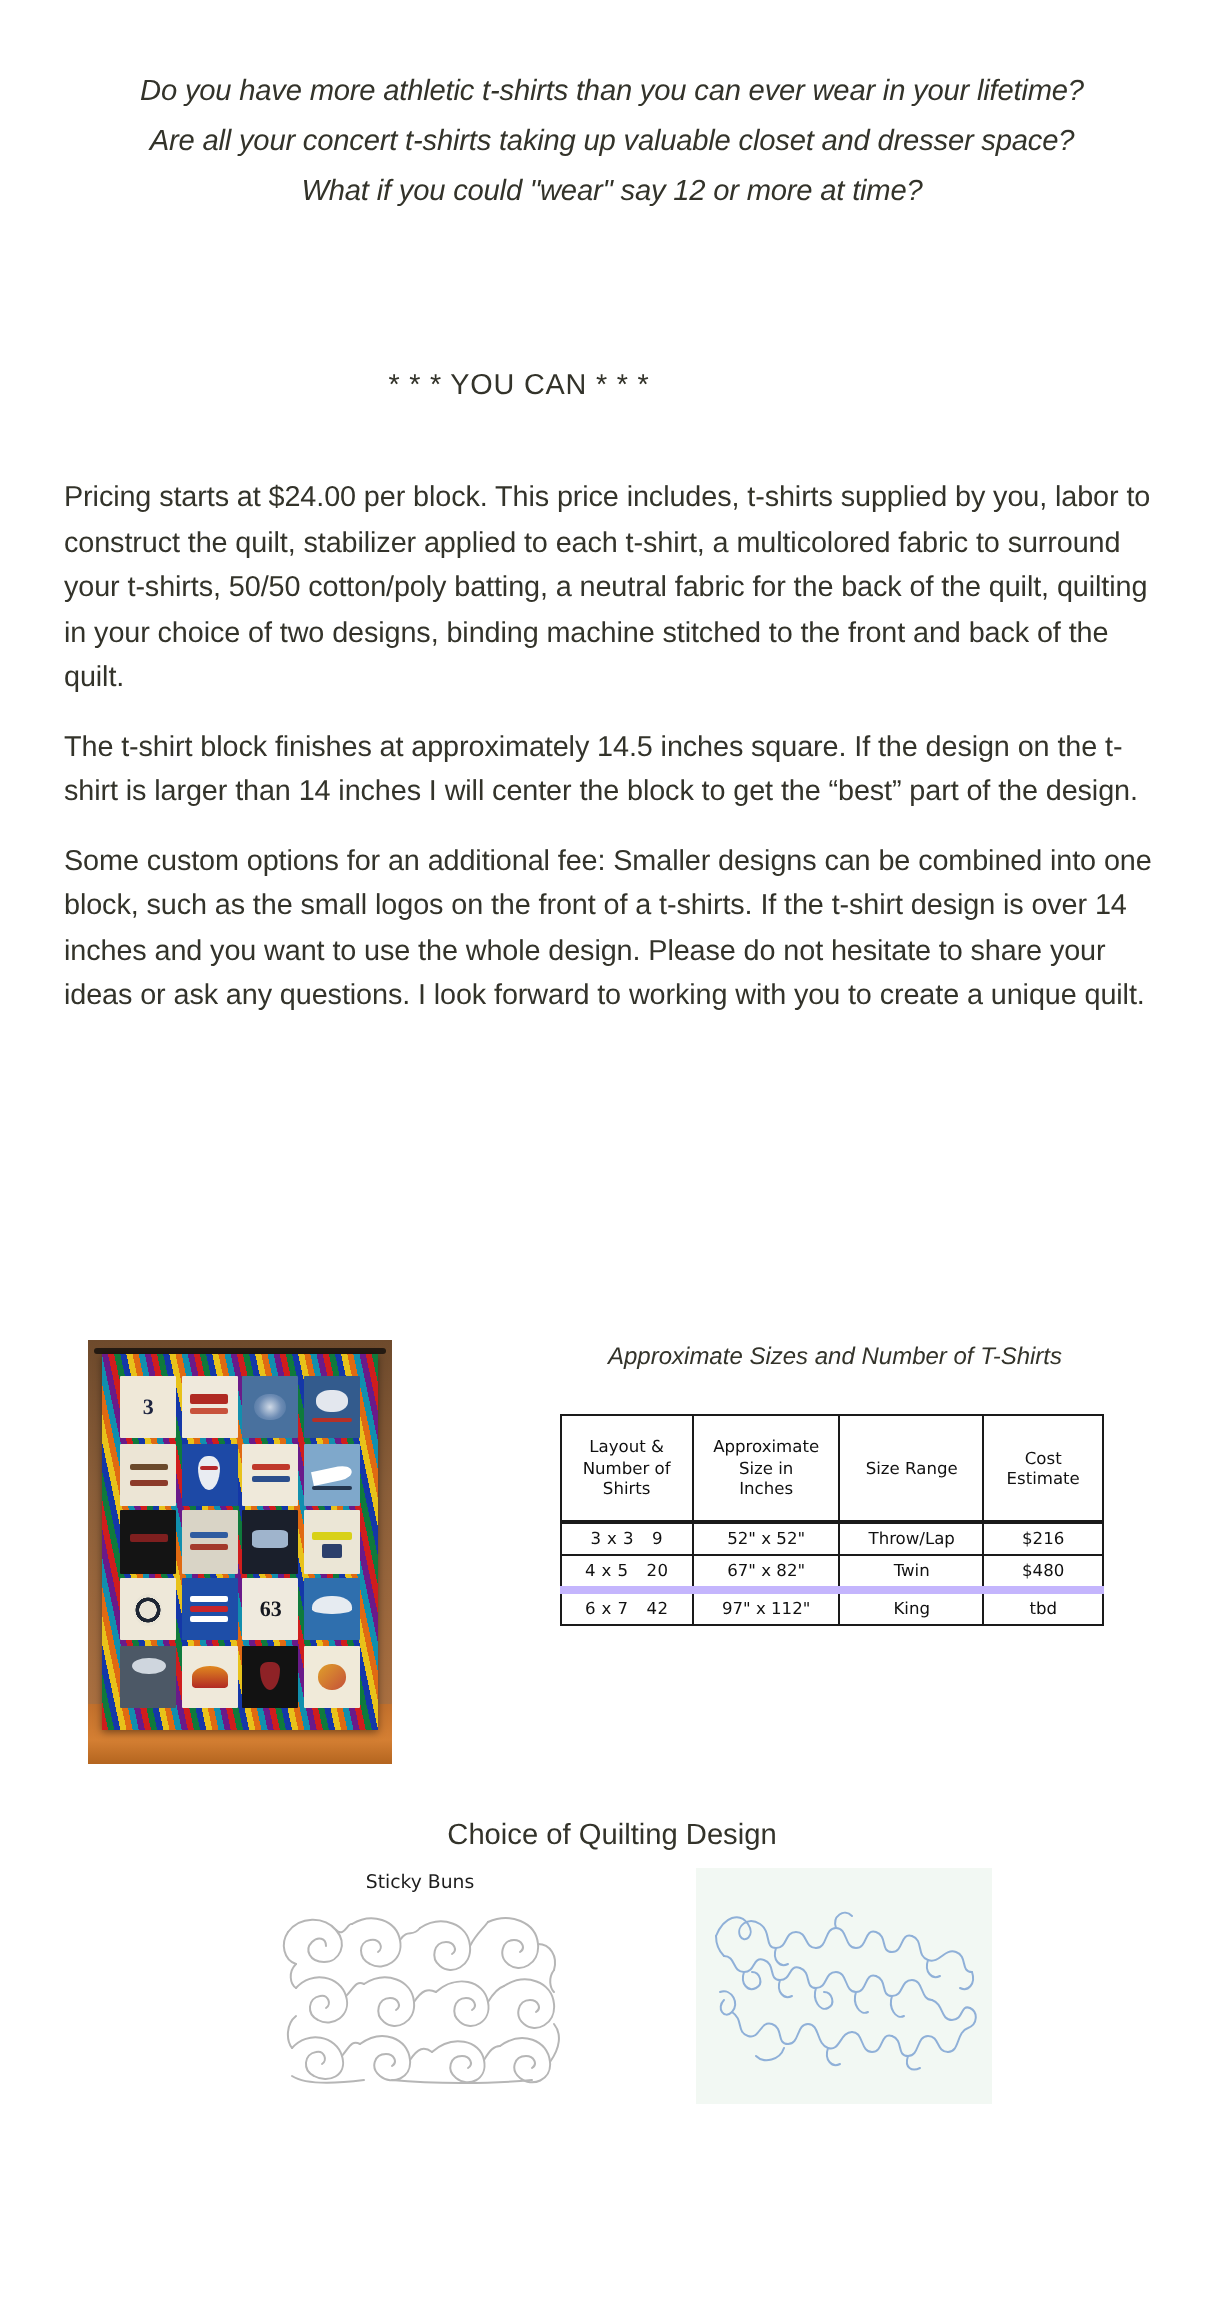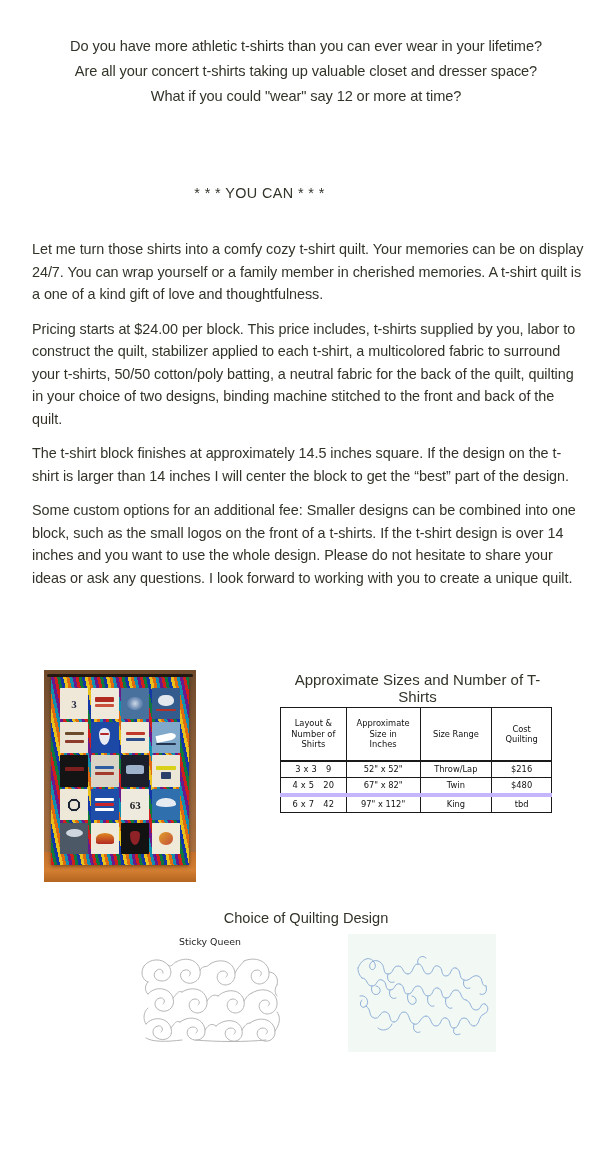--- a/index.html
+++ b/index.html
@@ -23,20 +23,21 @@
     top: 34px;
     width: 612px;
     text-align: center;
   }
   .intro .q {
     font-size: 14.6px;
     line-height: 25px;
     color: #33332a;
     letter-spacing: -0.1px;
     white-space: nowrap;
+    font-style: italic;
   }
   .youcan {
     position: absolute;
     left: 0;
     top: 185px;
     width: 519px;
     text-align: center;
     font-size: 14.4px;
     color: #33332a;
     letter-spacing: 0.4px;
@@ -149,22 +150,23 @@
     transform: rotate(-12deg);
   }
 
   
   .table-title {
     position: absolute;
     left: 280px;
     top: 671px;
     width: 275px;
     text-align: center;
-    font-size: 15px;
-    color: #33332a;
+    font-size: 12px;
+    color: #33332a;
+    font-style: italic;
   }
   table.sizes {
     position: absolute;
     left: 280px;
     top: 707px;
     width: 272px;
     border-collapse: collapse;
     font-family: "DejaVu Sans", sans-serif;
     font-size: 8.3px;
     color: #111111;
@@ -255,21 +257,20 @@
 
 <div class="intro">
   <div class="q">Do you have more athletic t-shirts than you can ever wear in your lifetime?</div>
   <div class="q">Are all your concert t-shirts taking up valuable closet and dresser space?</div>
   <div class="q">What if you could "wear" say 12 or more at time?</div>
 </div>
 
 <div class="youcan">* * * YOU CAN * * *</div>
 
 <div class="body-copy">
-  <p>Let me turn those shirts into a comfy cozy t-shirt quilt.  Your memories can be on display 24/7.  You can wrap yourself or a family member in cherished memories.  A t-shirt quilt is a one of a kind gift of love and thoughtfulness.</p>
   <p>Pricing starts at $24.00 per block.  This price includes, t-shirts supplied by you, labor to construct the quilt, stabilizer applied to each t-shirt, a multicolored fabric to surround your t-shirts, 50/50 cotton/poly batting, a neutral fabric for the back of the quilt, quilting in your choice of two designs, binding machine stitched to the front and back of the quilt.</p>
   <p>The t-shirt block finishes at approximately 14.5 inches square.  If the design on the t-shirt is larger than 14 inches I will center the block to get the “best” part of the design.</p>
   <p>Some custom options for an additional fee:  Smaller designs can be combined into one block, such as the small logos on the front of a t-shirts.  If the t-shirt design is over 14 inches and you want to use the whole design.  Please do not hesitate to share your ideas or ask any questions.  I look forward to working with you to create a unique quilt.</p>
 </div>
 
 <div class="photo-wrap">
   <div class="photo">
     <div class="wall"></div>
     <div class="floor"></div>
     <div class="rod"></div>
@@ -374,21 +375,21 @@
       <th>
         <div>Approximate</div>
         <div>Size in</div>
         <div>Inches</div>
       </th>
       <th>
         <div>Size Range</div>
       </th>
       <th>
         <div>Cost</div>
-        <div>Quilting</div>
+        <div>Estimate</div>
       </th>
     </tr>
   </thead>
   <tbody>
     <tr>
       <td class="layout-cell"><span>3 x 3</span><span class="cnt">9</span></td>
       <td>52" x 52"</td>
       <td>Throw/Lap</td>
       <td>$216</td>
     </tr>
@@ -402,21 +403,21 @@
       <td class="layout-cell"><span>6 x 7</span><span class="cnt">42</span></td>
       <td>97" x 112"</td>
       <td>King</td>
       <td>tbd</td>
     </tr>
   </tbody>
 </table>
 
 <div class="design-title">Choice of Quilting Design</div>
 
-<div class="design-a-label">Sticky Queen</div>
+<div class="design-a-label">Sticky Buns</div>
 <div class="design-b-label">Puzzle Mender</div>
 
 <div class="design-a">
   <svg width="148" height="92" viewBox="0 0 148 92">
     <g fill="none" stroke="#b6b6b6" stroke-width="1" stroke-linecap="round">
 
       <path d="M8 14 C14 6,26 6,32 13 C38 20,34 29,26 29 C19 29,16 23,20 19 C23 16,27 17,27 21"></path>
       <path d="M40 10 C50 4,62 8,64 18 C66 28,56 34,49 30 C43 27,43 19,49 18 C54 17,56 22,53 24"></path>
       <path d="M74 12 C85 5,98 10,99 21 C100 31,90 36,84 31 C79 27,81 19,87 19 C91 19,93 23,90 25"></path>
       <path d="M108 9 C119 4,132 9,133 20 C134 30,124 35,118 30 C113 26,115 18,121 18 C125 18,127 22,124 24"></path>

